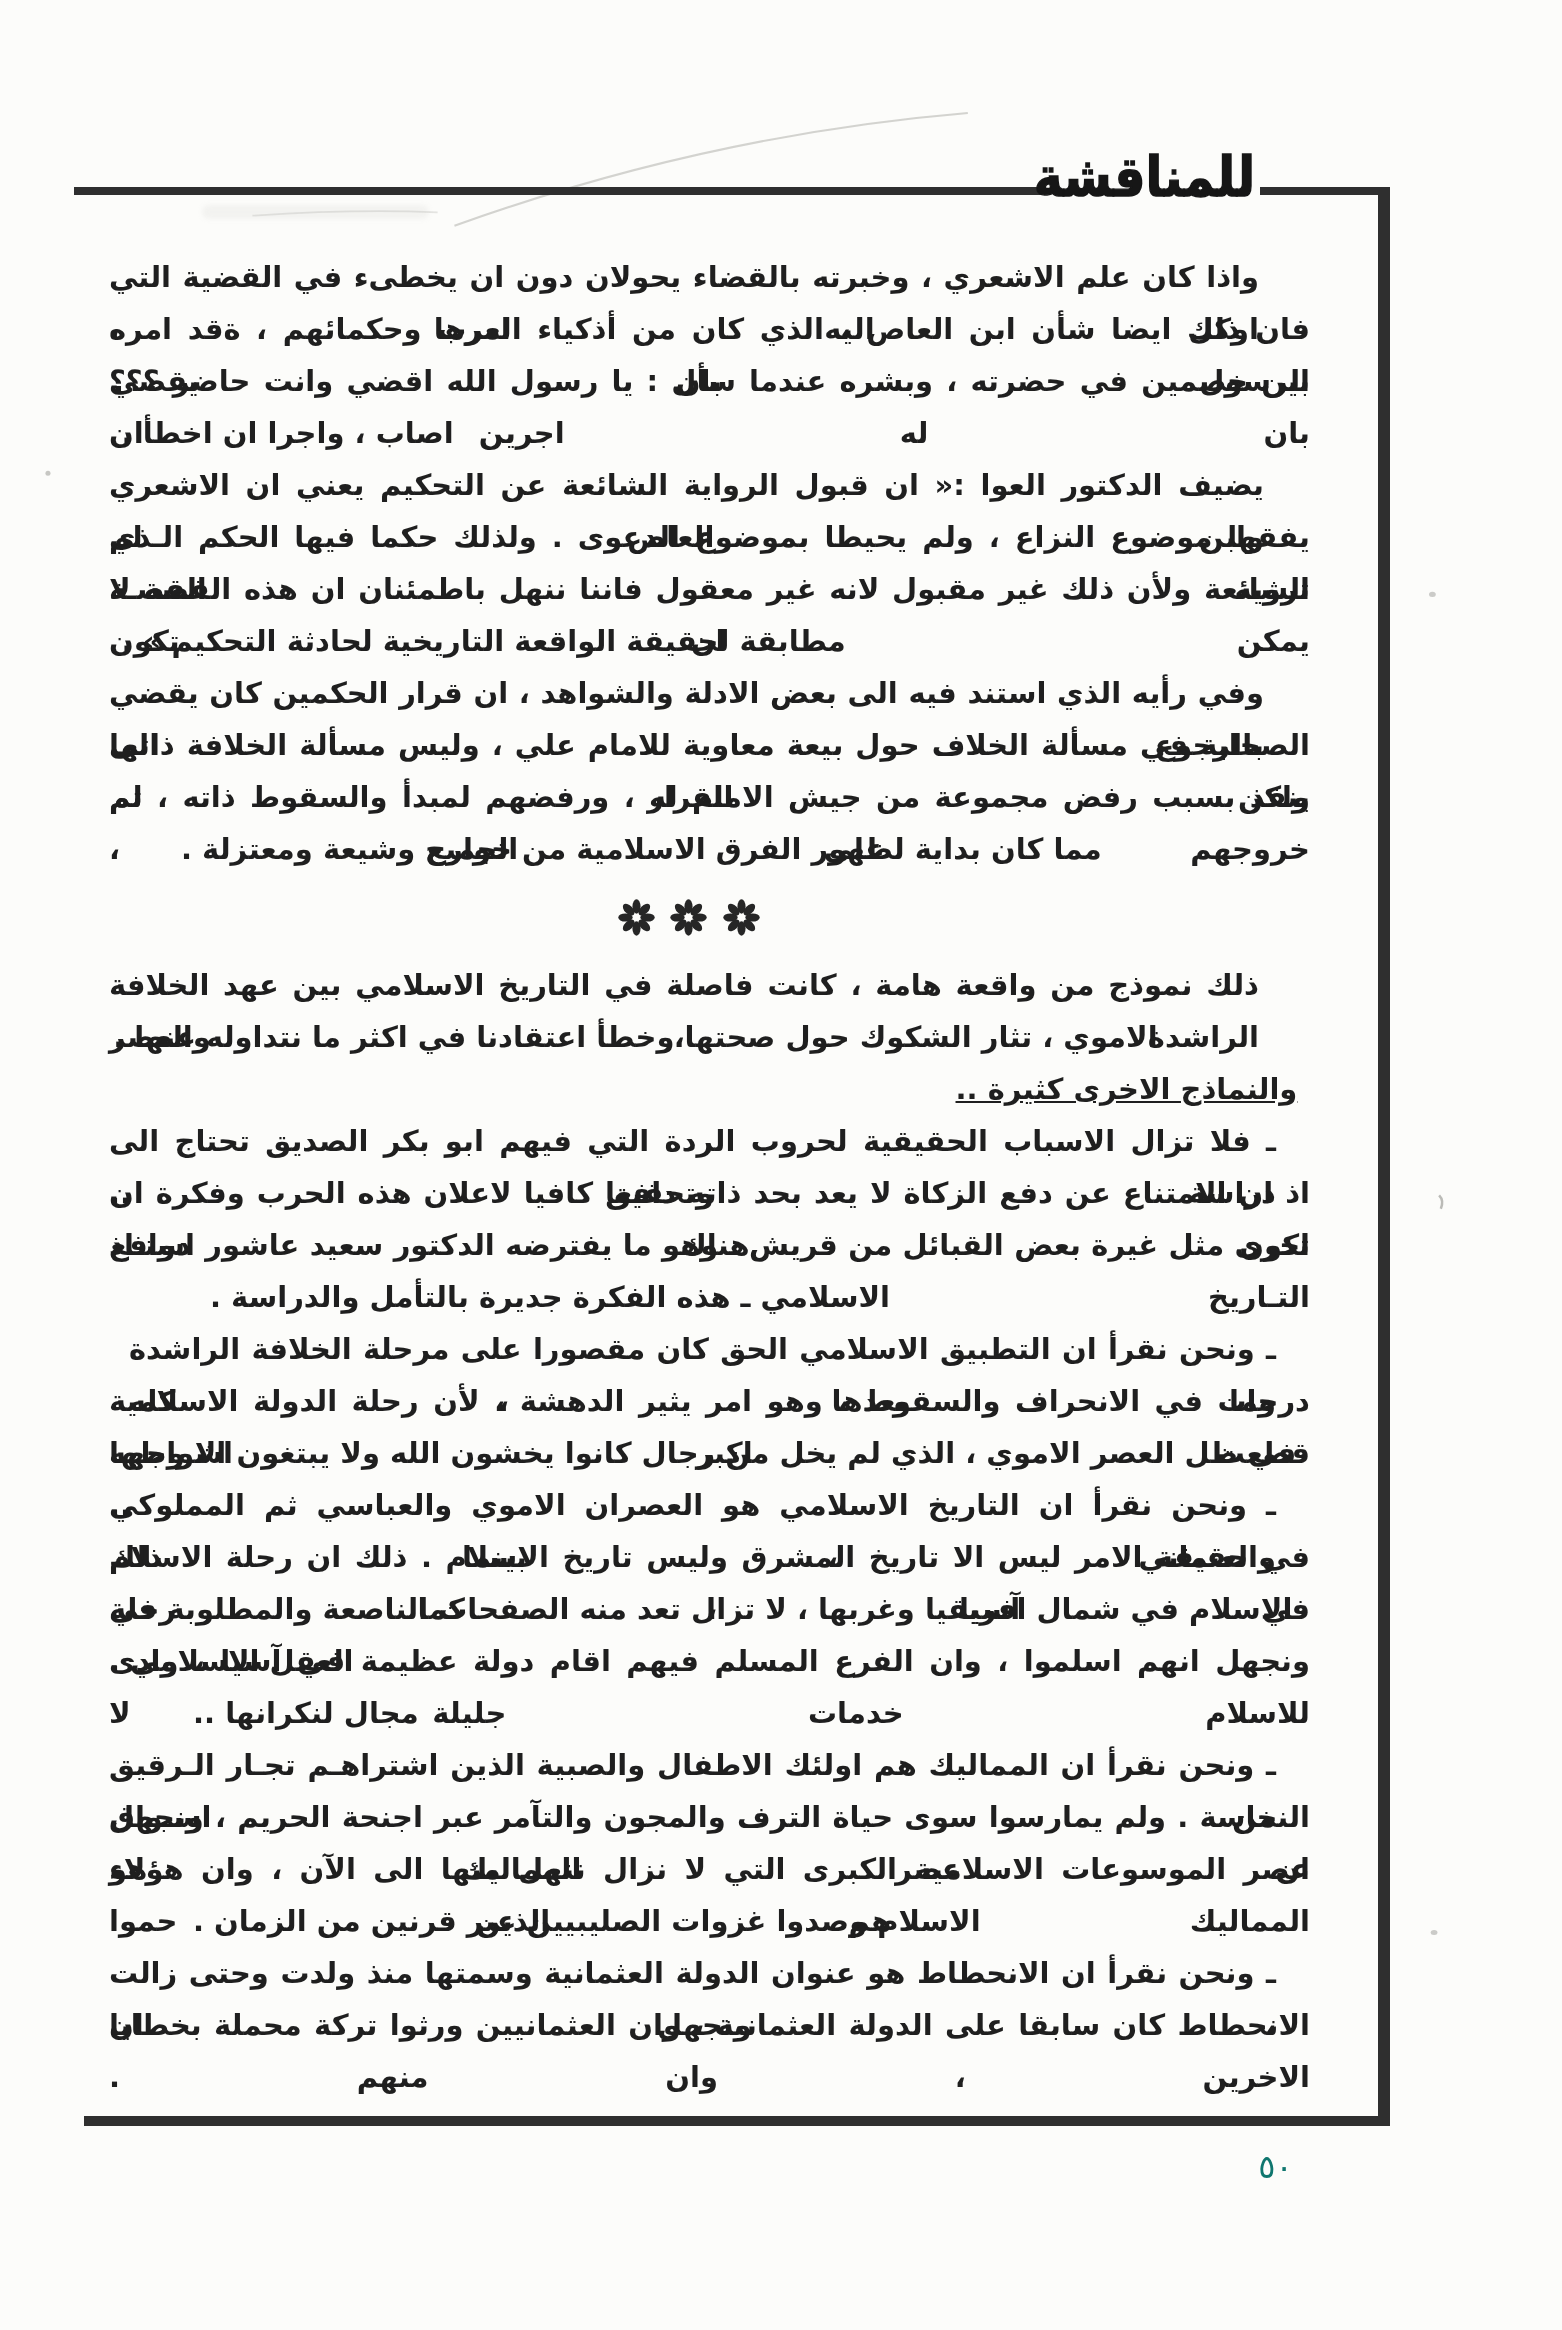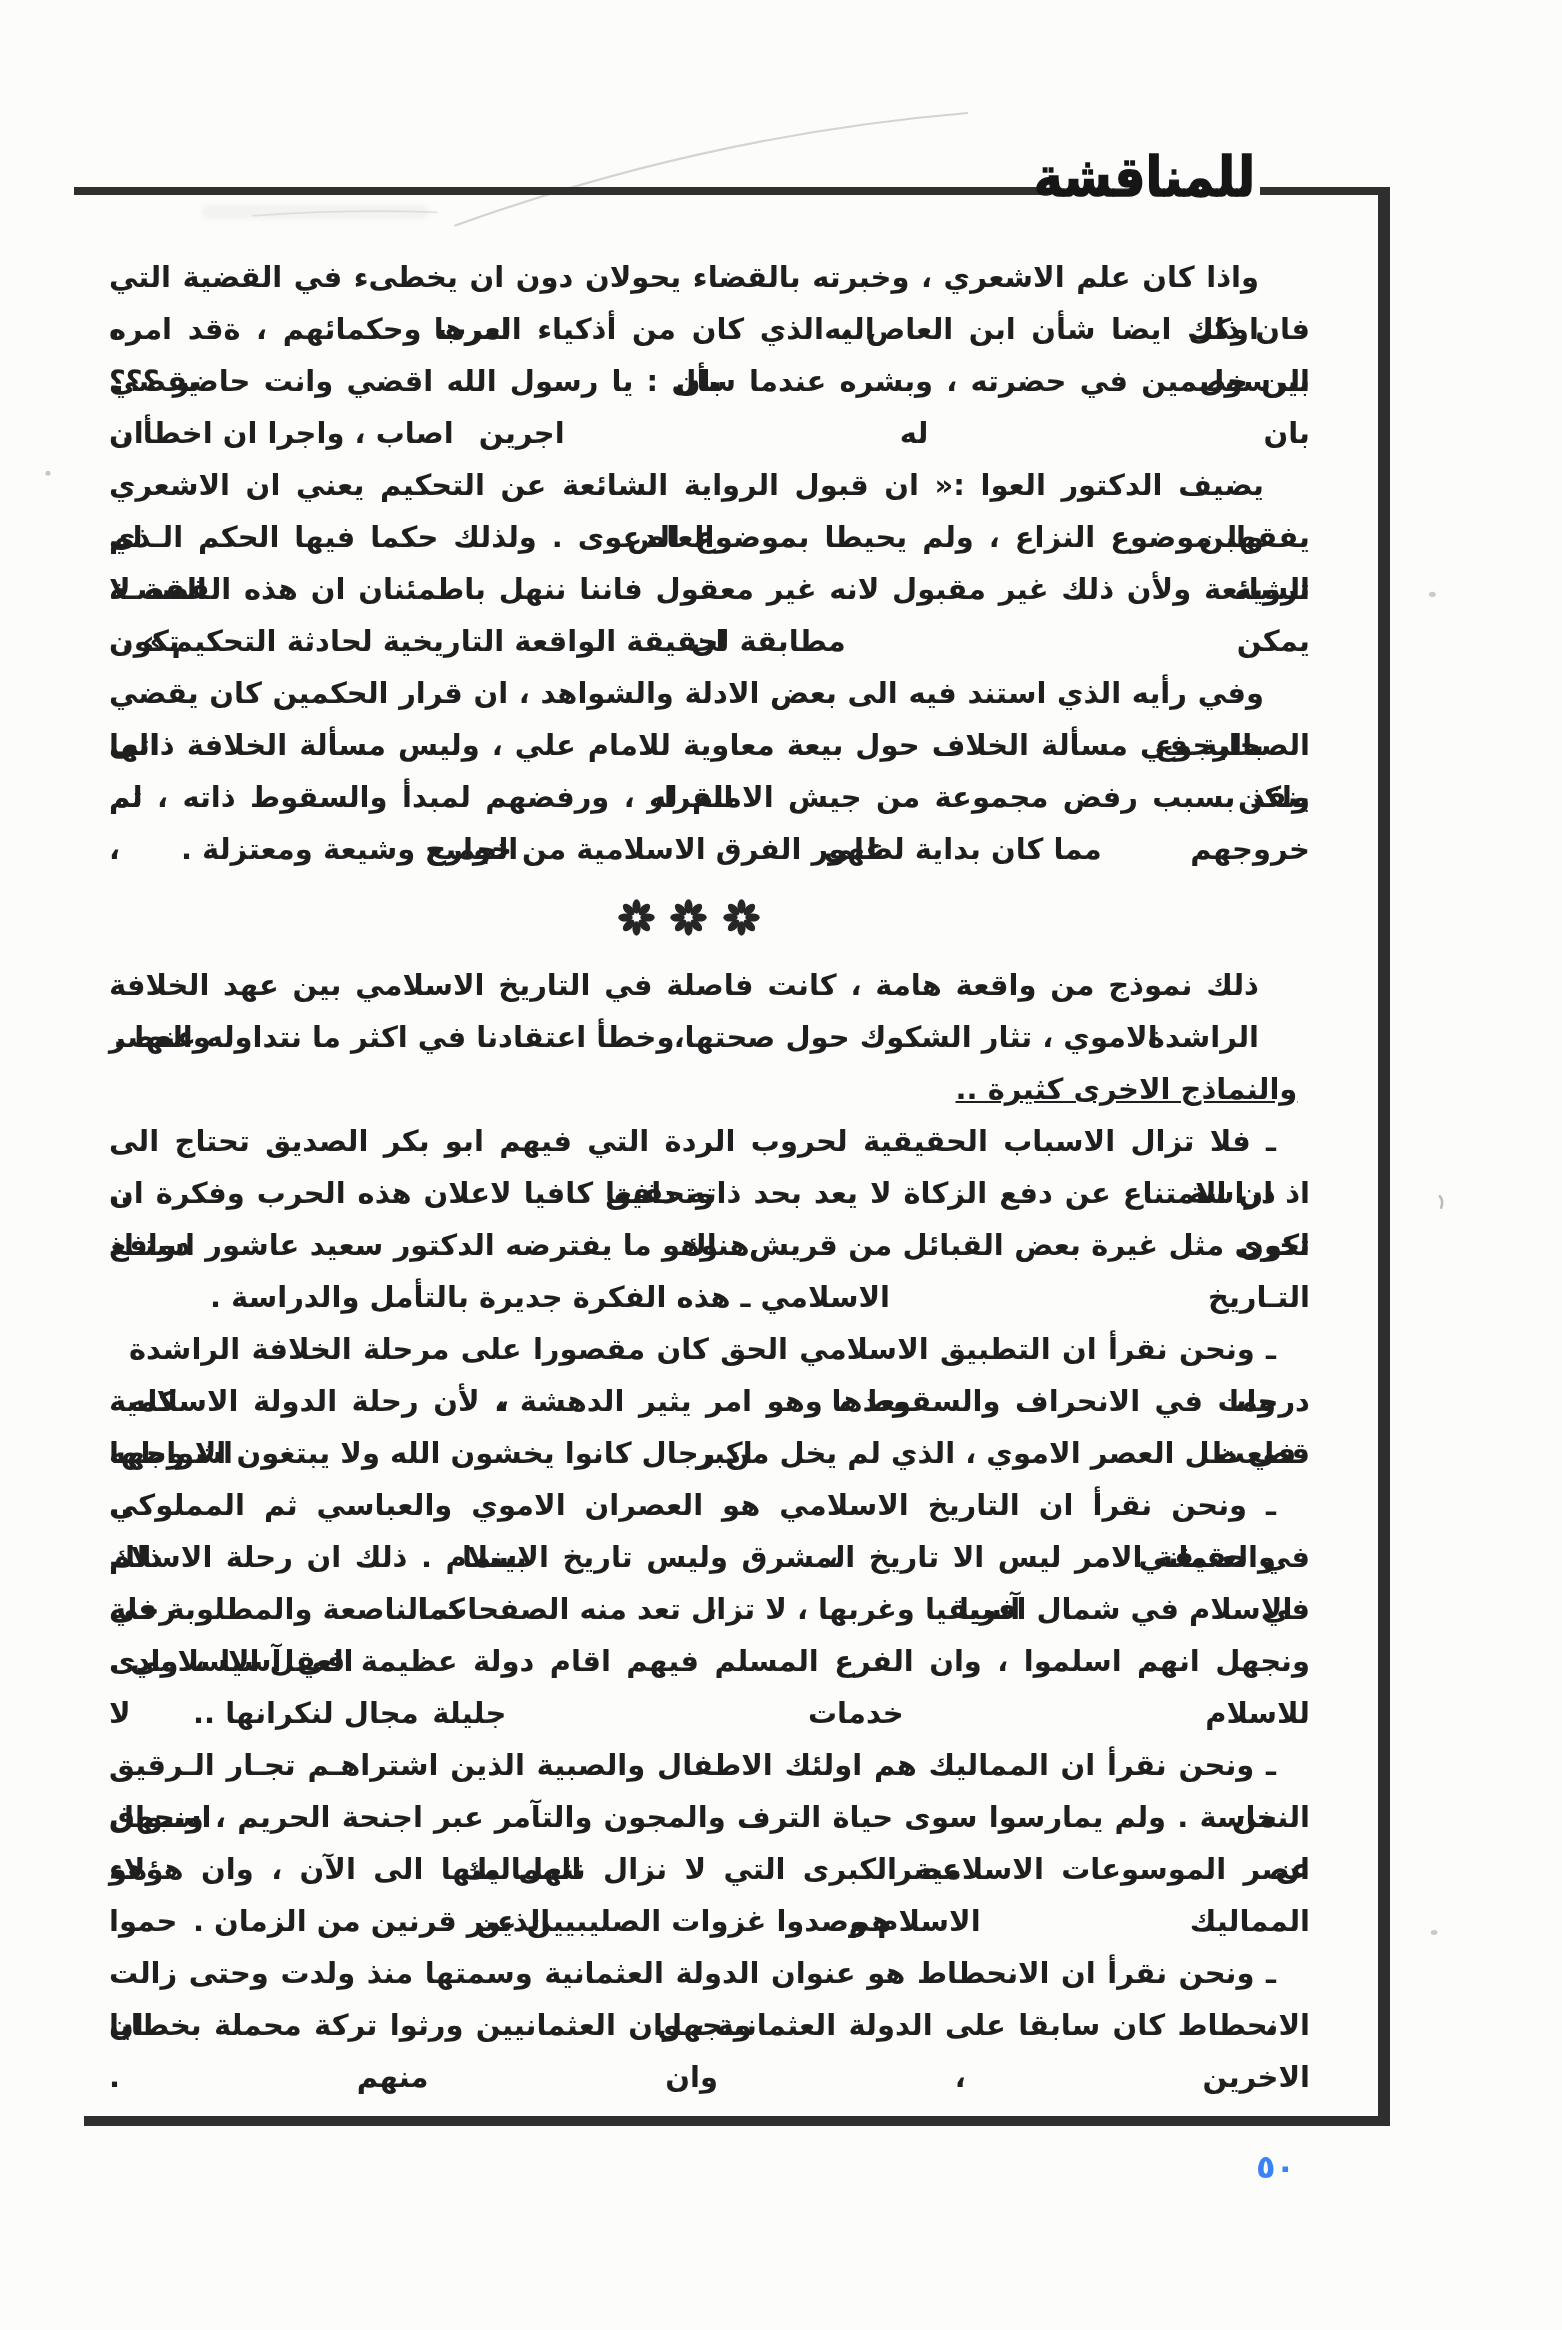--- a/index.html
+++ b/index.html
@@ -36,21 +36,21 @@
   .line{height:52px;line-height:52px;}
   .al-j{text-align:justify;text-align-last:justify;}
   .al-l{text-align:left;}
   .al-r{text-align:right;}
   .separator{
     height:84px;display:flex;align-items:center;justify-content:center;
     gap:13.5px;position:relative;left:-21px;
   }
   .page-number{
     position:absolute;left:1242px;top:2148px;width:67px;height:42px;
-    text-align:center;font-size:32px;font-weight:bold;color:#3b82f6;
+    text-align:center;font-size:32px;font-weight:normal;color:#0f766e;
     direction:rtl;
   }
   .artifacts{position:absolute;left:0;top:0;pointer-events:none;}
   .smudge{
     position:absolute;left:202px;top:205px;width:227px;height:13.5px;
     background:#b9b9b5;opacity:.14;border-radius:6.7px;filter:blur(2.5px);
   }
 </style>
 </head>
 <body>

